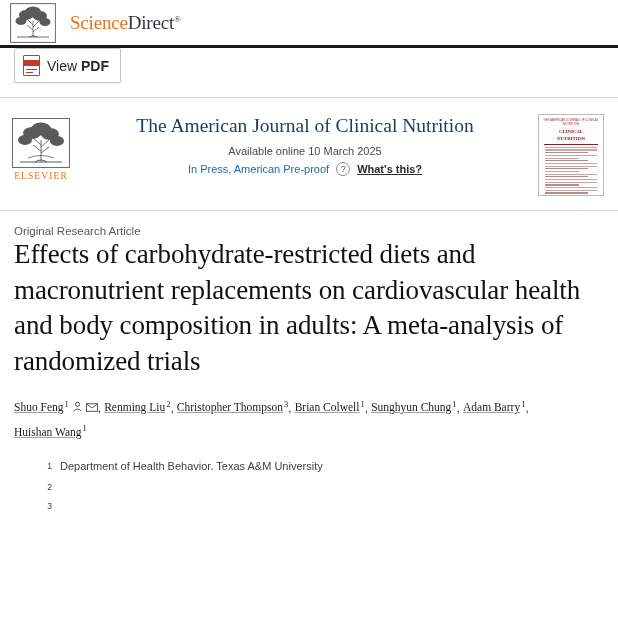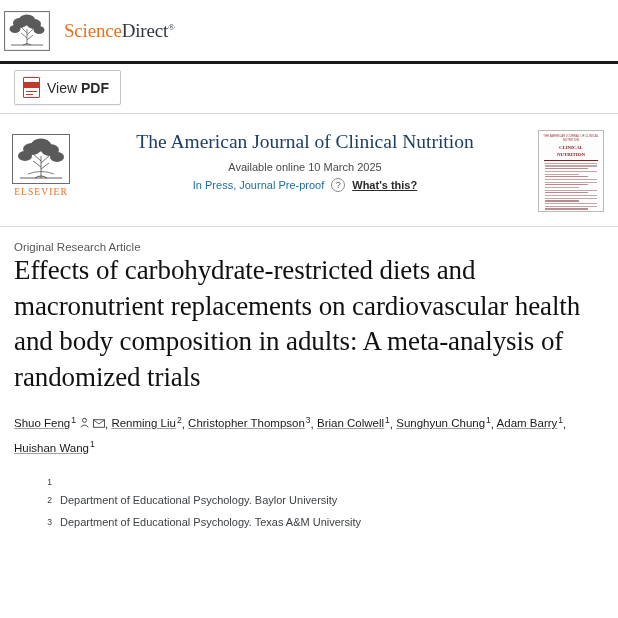--- a/index.html
+++ b/index.html
@@ -10,22 +10,22 @@
     background: #ffffff;
     font-family: "Liberation Sans", sans-serif;
     color: #000;
     overflow: hidden;
   }
 
   
   .brandbar {
     display: flex;
     align-items: center;
-    height: 64px;
-    padding: 0 4px;
+    height: 48px;
+    padding: 0 10px;
     border-bottom: 3px solid #1a1a1a;
     background: #fff;
   }
   .elsevier-tree-small {
     width: 46px;
     height: 40px;
     flex: 0 0 auto;
     display: block;
   }
   .sd-logo {
@@ -42,22 +42,22 @@
     font-size: 9px;
     vertical-align: super;
     color: #30373d;
   }
 
   
   .pdfbar {
     height: 50px;
     border-bottom: 1px solid #d8d8d8;
     display: flex;
-    align-items: flex-end;
-    padding: 8px 14px;
+    align-items: flex-start;
+    padding: 0 14px;
     background: #fff;
   }
   .pdf-btn {
     display: flex;
     align-items: center;
     gap: 7px;
     border: 1px solid #c4c4c4;
     border-radius: 2px;
     background: #fff;
     padding: 6px 11px 6px 8px;
@@ -237,20 +237,21 @@
   
   .authors {
     font-size: 11.5px;
     line-height: 2.0;
     color: #1a1a1a;
     margin-bottom: 12px;
   }
   .author {
     display: inline;
     white-space: nowrap;
+    font-family: Liberation Serif, serif;
   }
   .aname {
     text-decoration: underline;
     text-decoration-color: #9aa0a6;
     cursor: pointer;
     color: #1a1a1a;
   }
   .asup {
     font-size: 8.5px;
     vertical-align: super;
@@ -344,21 +345,21 @@
       <path d="M23 44 q6 -4 12 0" stroke="#4a4a4a" stroke-width="0.9" fill="none"></path>
       <path d="M16 40 q13 -5 26 0" stroke="#4a4a4a" stroke-width="0.7" fill="none"></path>
     </svg>
     <div class="elsevier-word">ELSEVIER</div>
   </div>
 
   <div class="jcenter">
     <div class="jtitle">The American Journal of Clinical Nutrition</div>
     <div class="javail">Available online 10 March 2025</div>
     <div class="jpress-row">
-      <span class="jpress">In Press, Journal Pre-proof</span>
+      <span class="jpress">In Press, American Pre-proof</span>
       <span class="qmark">?</span>
       <span class="whatsthis">What's this?</span>
     </div>
   </div>
 
   <div class="cover">
     <div class="cover-inner">
       <div class="cover-top">THE AMERICAN JOURNAL OF CLINICAL NUTRITION</div>
       <div class="cover-title">CLINICAL</div>
       <div class="cover-title">NUTRITION</div>
@@ -396,23 +397,22 @@
             <circle cx="6" cy="3.6" r="2.2" fill="none" stroke="#3a3a3a" stroke-width="1"></circle>
             <path d="M1.8 11 q4.2 -4.4 8.4 0" fill="none" stroke="#3a3a3a" stroke-width="1"></path>
           </svg></span><span class="aicon"><svg width="12" height="9" viewBox="0 0 14 10">
             <rect x="0.6" y="0.6" width="12.8" height="8.8" fill="none" stroke="#3a3a3a" stroke-width="1"></rect>
             <path d="M0.8 1 L7 5.6 L13.2 1" fill="none" stroke="#3a3a3a" stroke-width="1"></path>
           </svg></span></span><span class="sep">, </span><span class="author"><span class="aname">Renming Liu</span><span class="asup">2</span></span><span class="sep">, </span><span class="author"><span class="aname">Christopher Thompson</span><span class="asup">3</span></span><span class="sep">, </span><span class="author"><span class="aname">Brian Colwell</span><span class="asup">1</span></span><span class="sep">, </span><span class="author"><span class="aname">Sunghyun Chung</span><span class="asup">1</span></span><span class="sep">, </span><span class="author"><span class="aname">Adam Barry</span><span class="asup">1</span></span><span class="sep">, </span><span class="author"><span class="aname">Huishan Wang</span><span class="asup">1</span></span></div>
 
   <div class="affils">
       <div class="affil-row">
         <div class="affil-num">1</div>
+        <div>Department of Health Behavior. Texas A&amp;M University</div>
       </div>
       <div class="affil-row">
         <div class="affil-num">2</div>
-        <div>Department of Educational Psychology. Baylor University</div>
       </div>
       <div class="affil-row">
         <div class="affil-num">3</div>
-        <div>Department of Educational Psychology. Texas A&amp;M University</div>
       </div>
     </div>
 </div>
 
 </body></html>

